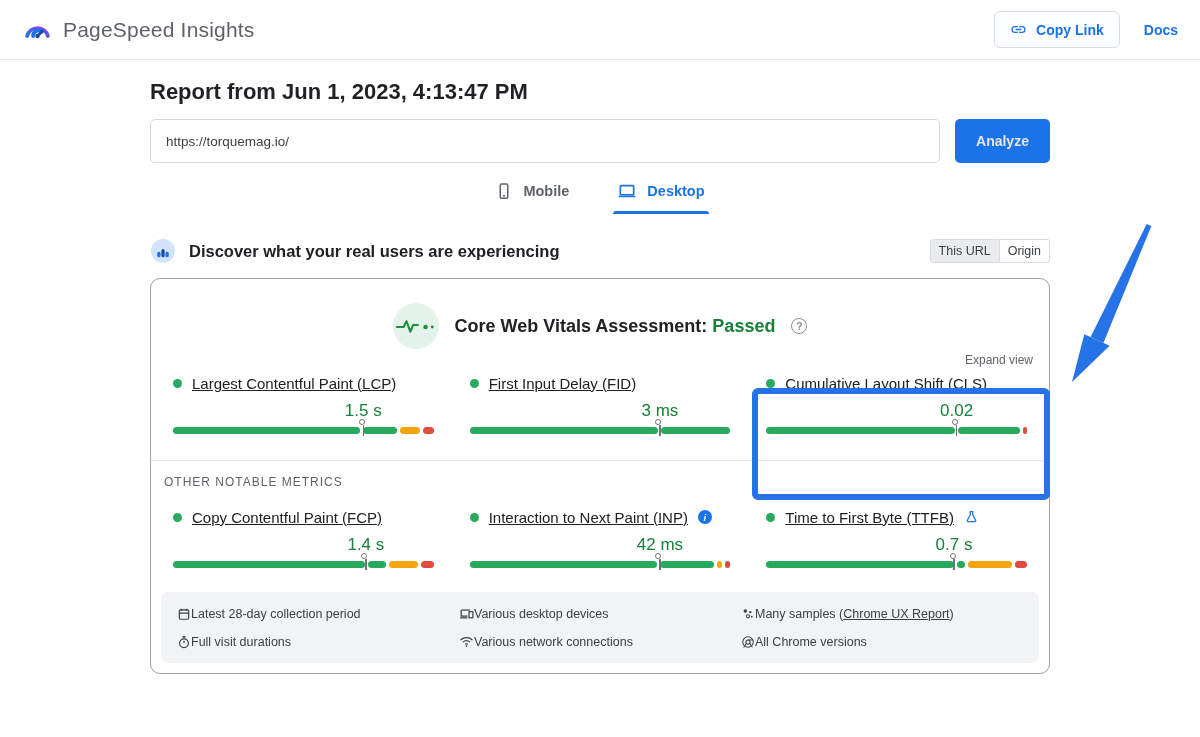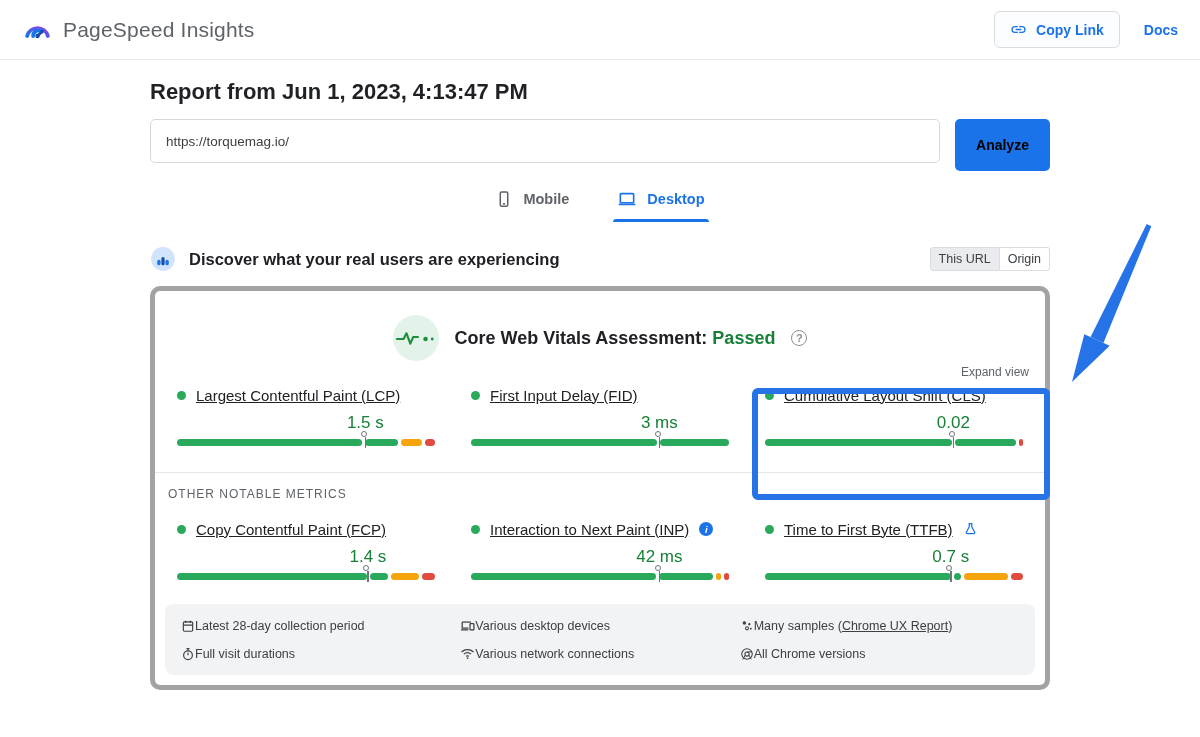--- a/index.html
+++ b/index.html
@@ -15,40 +15,40 @@
   .copy-link-btn { display:flex; align-items:center; gap:9px; border:1px solid #dadce0; background:#fbfdff;
     border-radius:6px; padding:9px 15px; color:var(--accent-blue); font-weight:700; font-size:14px; cursor:pointer; }
   .docs-link { color:var(--accent-blue); font-weight:700; font-size:14px; text-decoration:none; cursor:pointer; }
 
   
   .main { width:900px; margin:0 auto; }
   .report-title { margin-top:19px; font-size:22px; font-weight:600; color:#1f2125; }
   .search-row { margin-top:14px; display:flex; gap:15px; }
   .url-input { flex:1; height:44px; border:1px solid #d5d9de; border-radius:5px; padding:0 15px;
     font-size:13.5px; color:#404040; font-family:"Liberation Sans", sans-serif; outline:none; }
-  .analyze-btn { width:95px; height:52px; background:var(--accent-blue); color:#000000; border:none; border-radius:5px;
+  .analyze-btn { width:95px; height:44px; background:var(--accent-blue); color:#e5e5e5; border:none; border-radius:5px;
     font-size:14px; font-weight:700; cursor:pointer; font-family:"Liberation Sans", sans-serif; }
 
   
   .tabs { margin-top:18px; display:flex; justify-content:center; gap:48px; }
   .tab { display:flex; align-items:center; gap:10px; font-size:14.5px; font-weight:700; padding-bottom:13px; position:relative; cursor:pointer; }
   .tab-mobile { color:#5f6368; }
   .tab-desktop { color:var(--accent-blue); }
   .tab-desktop::after { content:""; position:absolute; left:-4px; right:-4px; bottom:0; height:3px; background:var(--accent-blue); border-radius:3px 3px 0 0; }
 
   
   .field-header { margin-top:24px; display:flex; align-items:center; }
   .field-heading { margin-left:13px; font-size:16.5px; font-weight:700; color:#202124; }
   .scope-toggle { margin-left:auto; display:flex; }
   .scope-chip { font-size:12.5px; color:#3c4043; border:1px solid #dadce0; padding:4px 8px; cursor:pointer; background:#fff; }
   .scope-chip.selected { background:#e9ebee; border-radius:3px 0 0 3px; }
   .scope-chip.unselected { border-left:none; border-radius:0 3px 3px 0; }
 
   
-  .card { margin-top:14px; border:5px solid #a3a3a3; border-radius:10px; background:#fff; padding-top:24px; }
+  .card { margin-top:14px; border:1px solid #a3a3a3; border-radius:10px; background:#fff; padding-top:24px; }
   .cwv-row { display:flex; justify-content:center; align-items:center; gap:16px; }
   .cwv-icon { width:46px; height:46px; border-radius:50%; background:#e4f3e9; display:flex; align-items:center; justify-content:center; }
   .cwv-title { font-size:18px; font-weight:600; color:#202124; }
   .cwv-passed { color:var(--green-text); font-weight:700; }
   .help-icon { width:16px; height:16px; border:1.5px solid #8a9096; border-radius:50%; color:#8a9096; font-size:11px; font-weight:700;
     display:inline-flex; align-items:center; justify-content:center; cursor:pointer; }
   .expand-view { text-align:right; padding-right:16px; margin-top:4px; font-size:12px; color:#5f6368; cursor:pointer; }
 
   .metrics-grid { display:grid; grid-template-columns:repeat(3,1fr); column-gap:36px; padding:4px 22px 26px; }
   .metric-head { display:flex; align-items:center; gap:10px; height:24px; }

